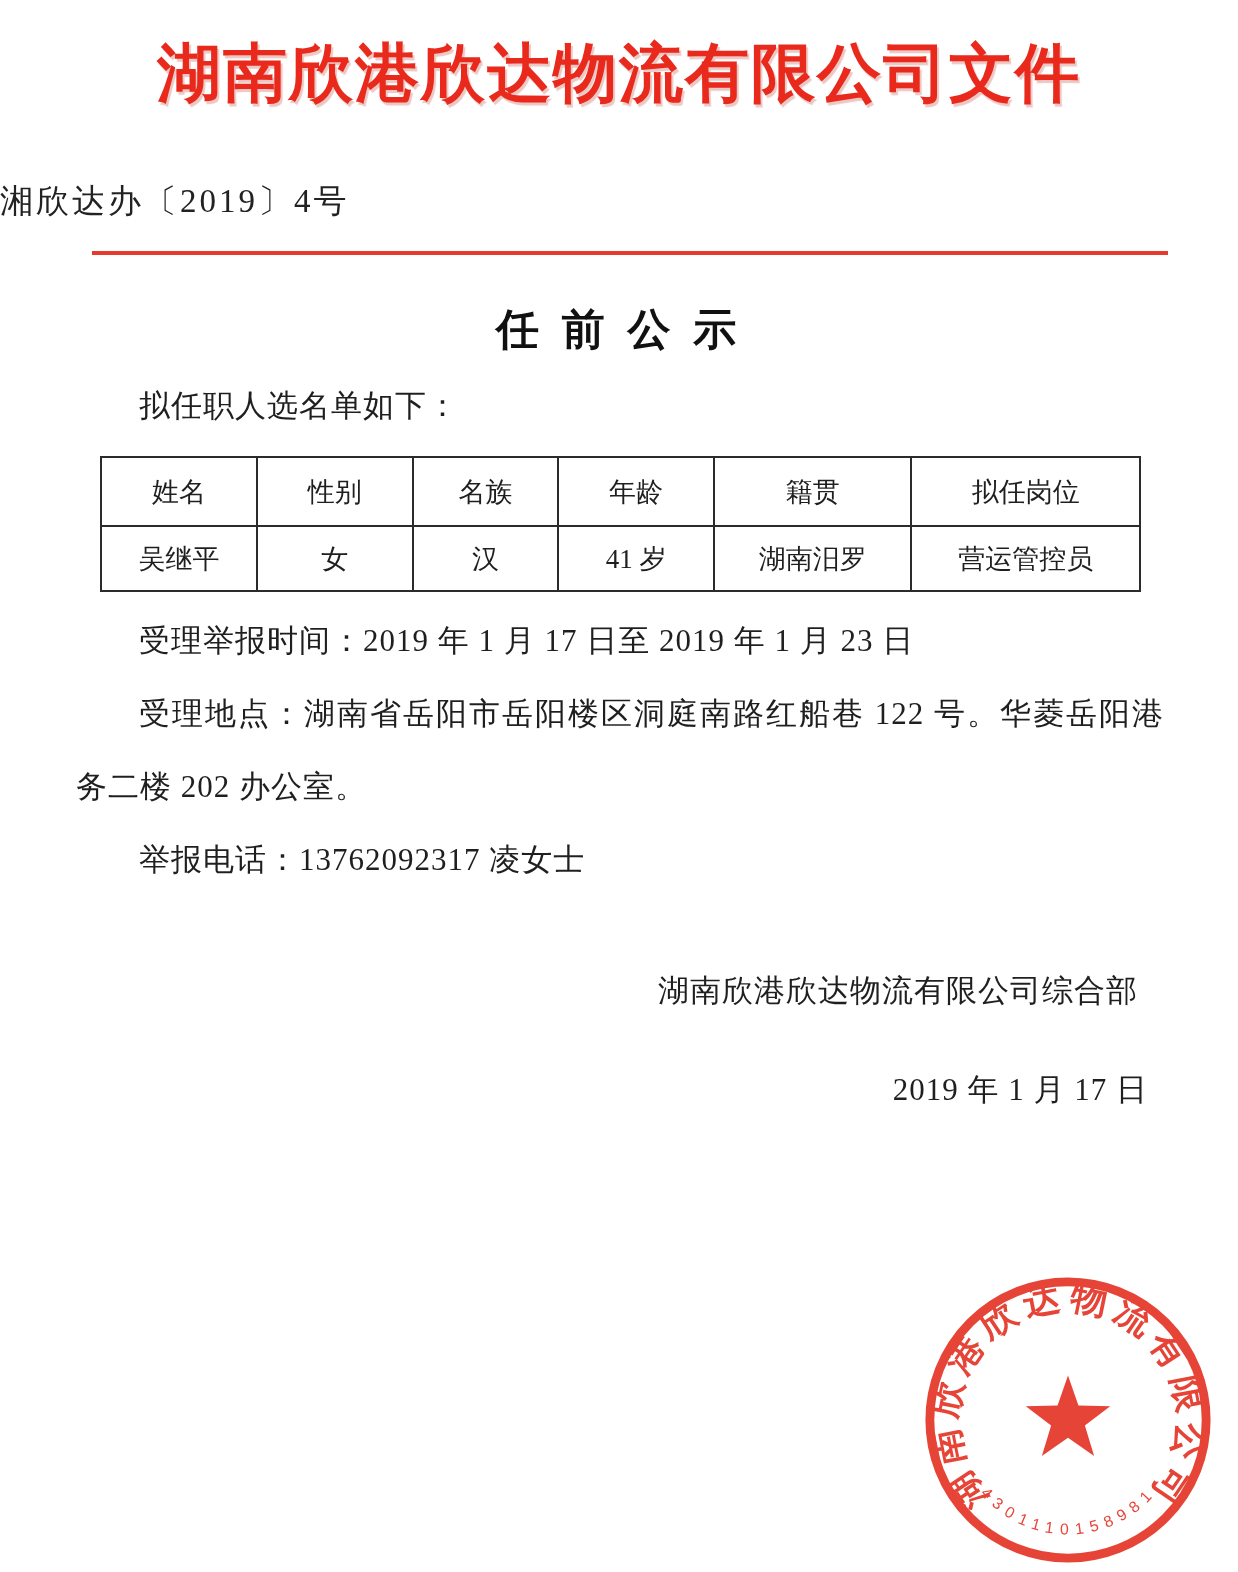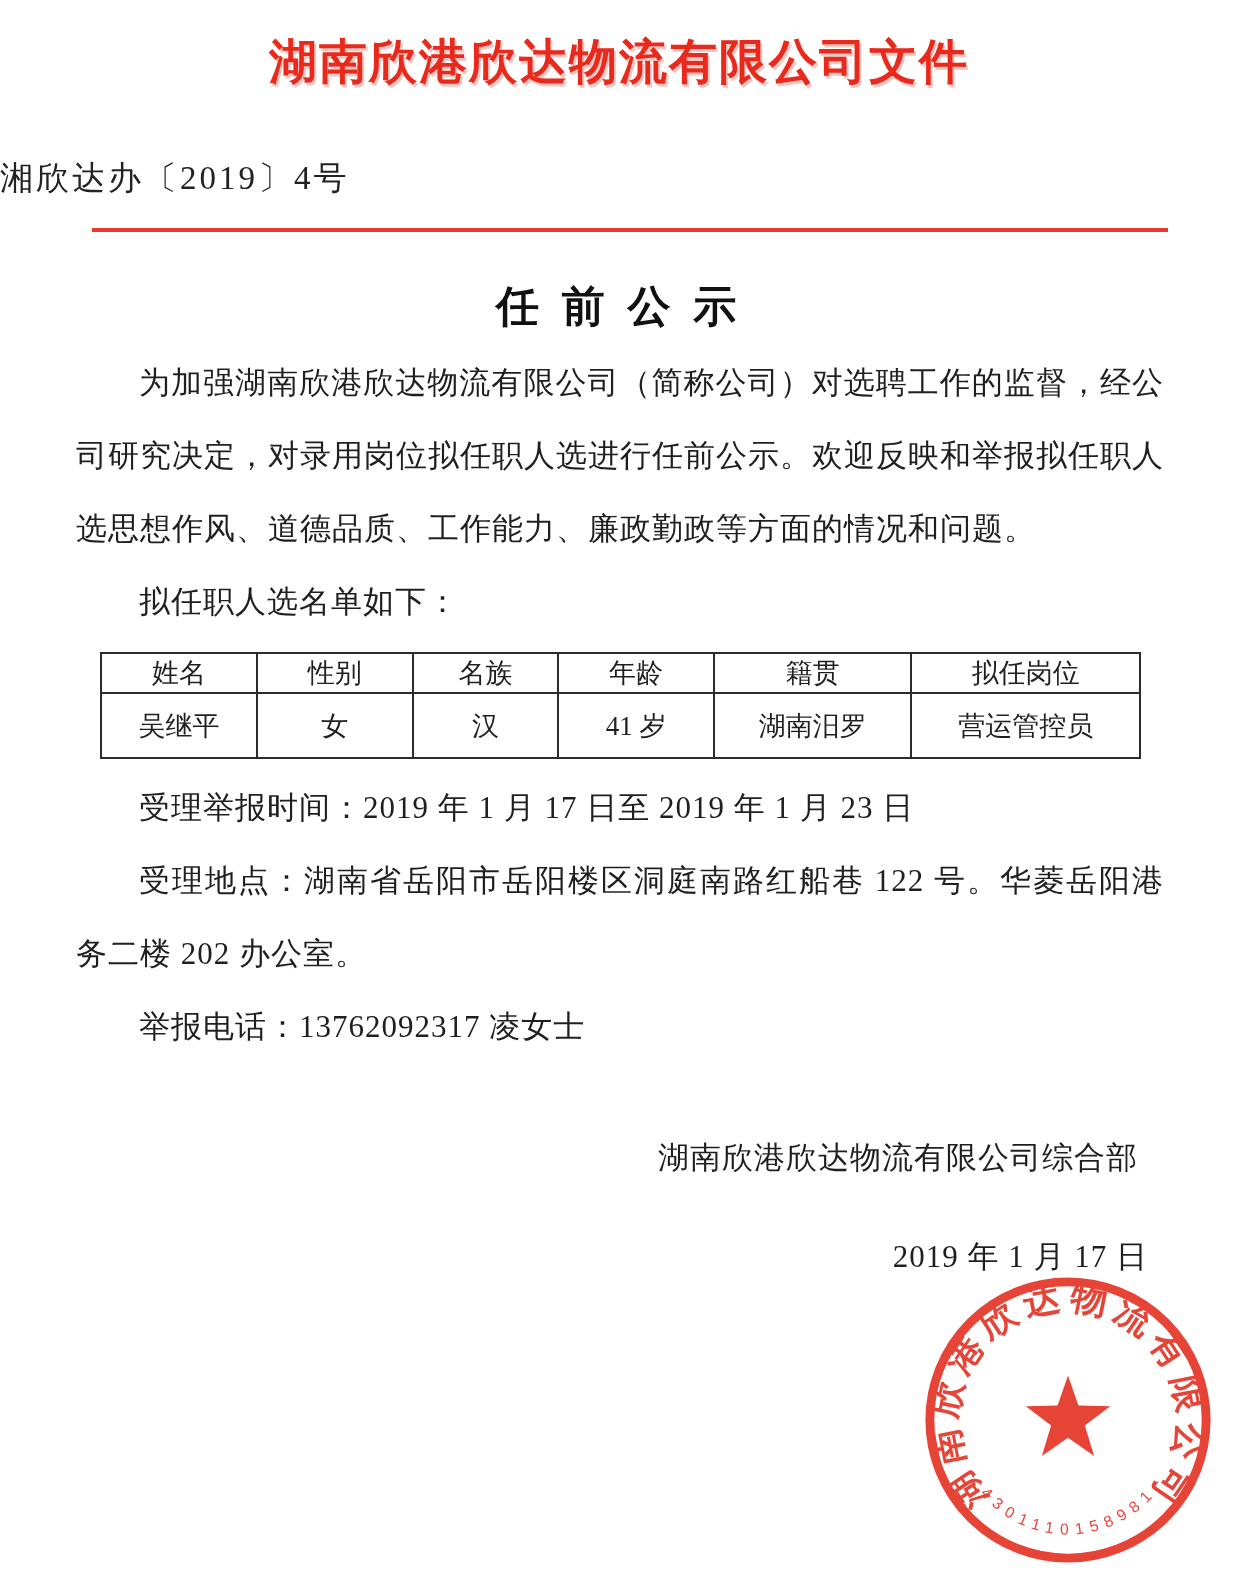--- a/index.html
+++ b/index.html
@@ -10,21 +10,21 @@
     height: 1572px;
     margin: 0 auto;
     background: #ffffff;
     overflow: hidden;
     font-family: "Liberation Serif", "DejaVu Serif", serif;
     color: #1f1f1f;
   }
   .doc-title {
     margin-top: 30px;
     text-align: center;
-    font-size: 48px;
+    font-size: 64px;
     font-weight: bold;
     letter-spacing: 2px;
     color: #e8291c;
     text-shadow: 2px 3px 1px rgba(180, 30, 15, 0.25), -1px -1px 0 rgba(255,255,255,0.9);
   }
   .doc-number {
     margin-top: 62px;
     font-size: 33px;
     letter-spacing: 3px;
     color: #222;
@@ -56,21 +56,21 @@
     border-collapse: collapse;
     table-layout: fixed;
     font-size: 27px;
   }
   .people-table th, .people-table td {
     border: 2px solid #2b2b2b;
     text-align: center;
     font-weight: normal;
     padding: 0;
   }
-  .people-table th { height: 40px; }
+  .people-table th { height: 69px; }
   .people-table td { height: 65px; }
   .col-name  { width: 15%; }
   .col-sex   { width: 15%; }
   .col-eth   { width: 14%; }
   .col-age   { width: 15%; }
   .col-birth { width: 19%; }
   .col-post  { width: 22%; }
   .after-table { margin-top: 12px; }
   .signoff {
     margin-top: 58px;
@@ -105,21 +105,20 @@
 
   <div class="doc-title">湖南欣港欣达物流有限公司文件</div>
 
   <div class="doc-number">湘欣达办〔2019〕4号</div>
 
   <div class="red-rule"></div>
 
   <div class="heading">任 前 公 示</div>
 
   <div class="body-text">
-    <p>为加强湖南欣港欣达物流有限公司（简称公司）对选聘工作的监督，经公司研究决定，对录用岗位拟任职人选进行任前公示。欢迎反映和举报拟任职人选思想作风、道德品质、工作能力、廉政勤政等方面的情况和问题。</p>
     <p>拟任职人选名单如下：</p>
   </div>
 
   <table class="people-table">
     <colgroup>
       <col class="col-name">
         <col class="col-sex">
         <col class="col-eth">
       <col class="col-age">
         <col class="col-birth">

